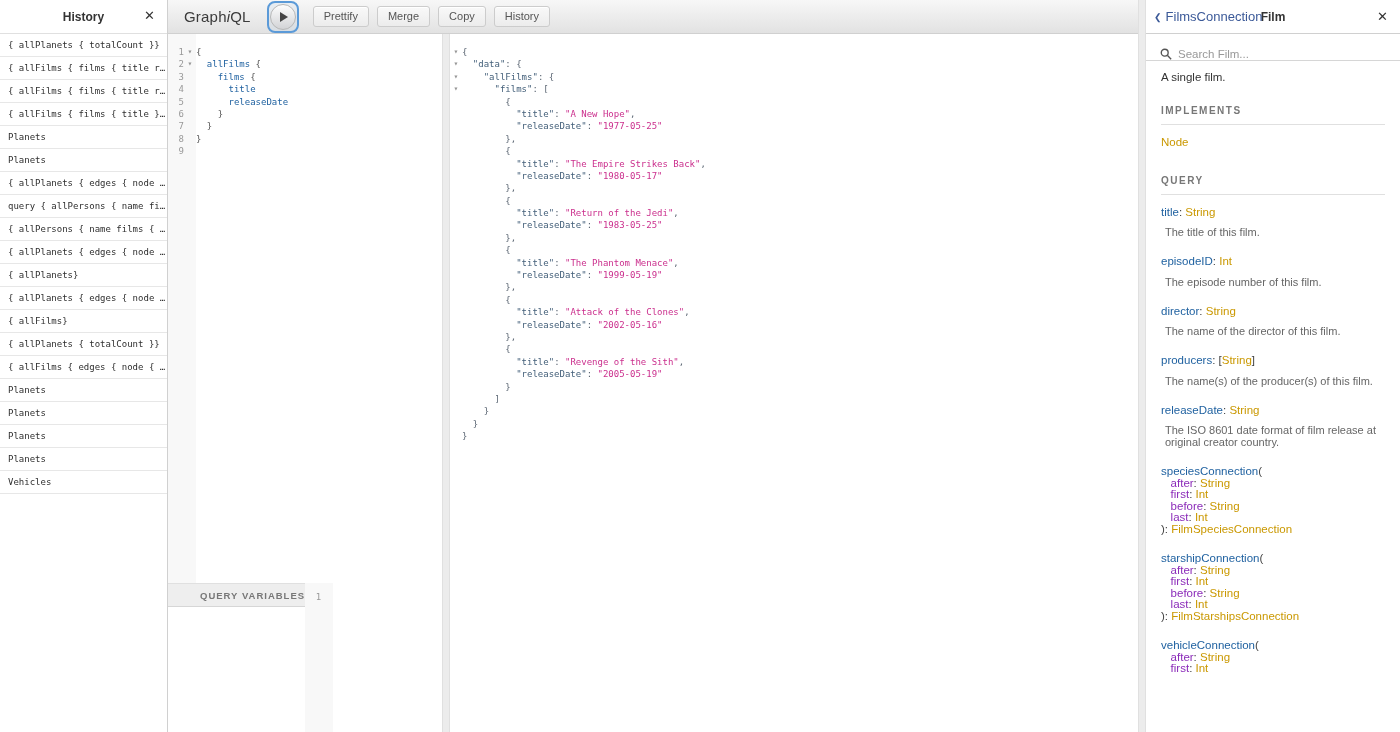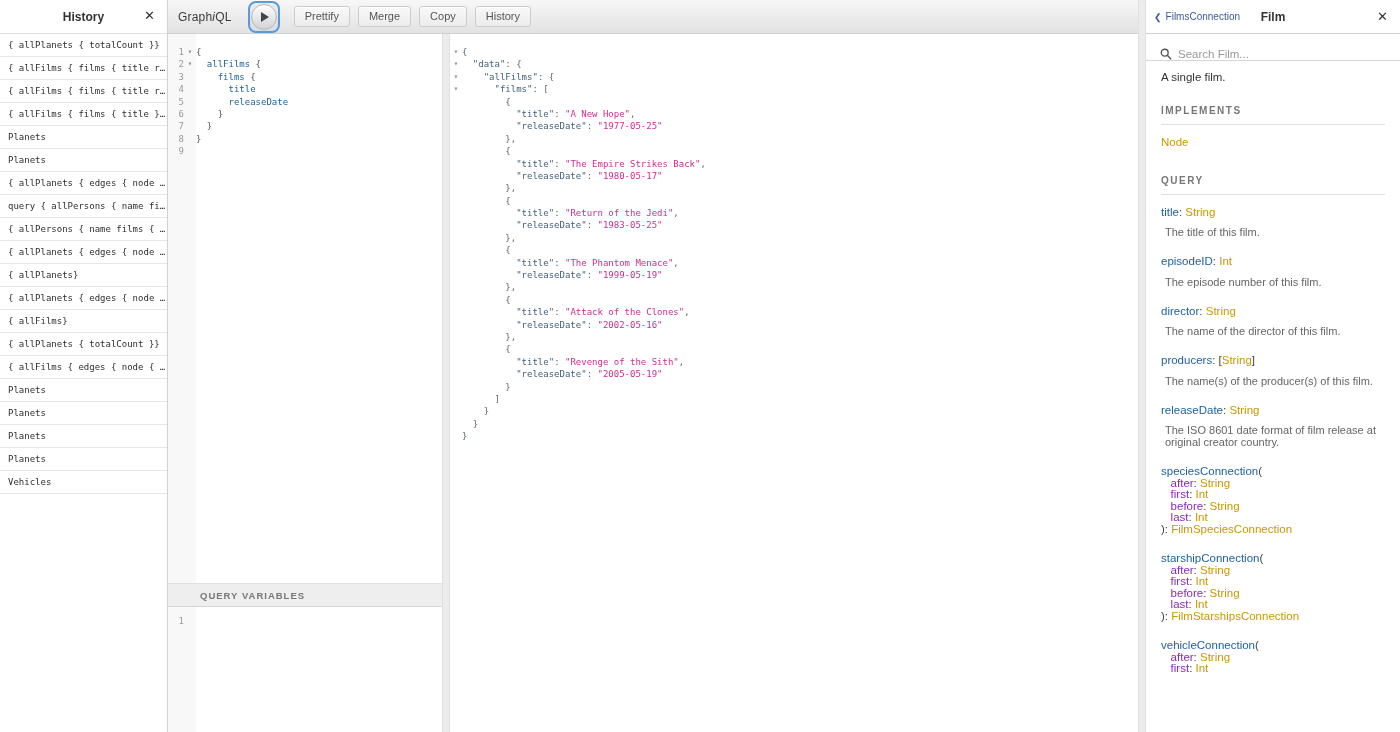--- a/index.html
+++ b/index.html
@@ -14,21 +14,21 @@
   .history-close { position:absolute; right:12px; top:9px; font-size:13px; color:#333; cursor:pointer; line-height:1; }
   .history-list { flex:1; overflow:hidden; }
   .history-item { font-family:"DejaVu Sans Mono", monospace; font-size:9px; line-height:12px; color:#2e2e2e;
                   padding:5px 8px; border-bottom:1px solid #e7e7e7; white-space:nowrap; overflow:hidden; cursor:pointer; }
 
   
   .center { width:970px; flex:none; display:flex; flex-direction:column; }
 
   .toolbar { height:34px; flex:none; display:flex; align-items:center; padding-left:8px;
              background:linear-gradient(#f7f7f7, #e2e2e2); border-bottom:1px solid #d0d0d0; }
-  .logo { font-size:12px; color:#3b3b3b; letter-spacing:.2px; margin-left:2px; }
+  .logo { font-size:15px; color:#3b3b3b; letter-spacing:.2px; margin-left:8px; }
   .logo em { font-style:italic; }
   .exec-wrap { margin-left:16px; border:2px solid #5b9ad8; border-radius:8px; padding:1px; background:rgba(91,154,216,.08); }
   .exec-btn { width:26px; height:26px; border-radius:50%; background:linear-gradient(#fdfdfd,#d2d3d6);
               border:1px solid #b7b7b7; display:flex; align-items:center; justify-content:center; cursor:pointer; }
   .play-tri { width:0; height:0; border-left:8px solid #444; border-top:5px solid transparent; border-bottom:5px solid transparent; margin-left:3px; }
   .tb-buttons { display:flex; align-items:center; margin-left:14px;justify-content:flex-end; }
   .tb-btn { margin-right:8px; padding:3px 10px 4px; font-size:11px; color:#555; background:linear-gradient(#f9f9f9,#ececec);
             border:1px solid #ccc; border-radius:3px; box-shadow:inset 0 1px 0 #fff; cursor:pointer; white-space:nowrap; }
 
   .panes { flex:1; display:flex; min-height:0; }
@@ -36,21 +36,21 @@
   
   .editor-col { width:274px; flex:none; display:flex; flex-direction:column; background:#fff; }
   .code-area { flex:1; padding-top:12px; background:linear-gradient(to right, #f8f8f8 28px, #fff 28px); overflow:hidden; }
   .cm-row { display:flex; height:12.4px; font-family:"DejaVu Sans Mono", monospace; font-size:9px; line-height:12.4px; }
   .ln   { width:16px; flex:none; text-align:right; color:#999; }
   .fold { width:12px; flex:none; text-align:center; color:#969696; font-size:8px; cursor:pointer; }
   .code { white-space:pre; }
   .gql .t-k  { color:#1f61a0; }
   .gql .t-p  { color:#555; }
 
-  .var-section { height:149px; flex:none; display:flex; flex-direction:column; }
+  .var-section { height:149px; flex:none; display:flex; }
   .var-header { height:24px; flex:none; background:#eee; border-top:1px solid #e0e0e0; border-bottom:1px solid #d6d6d6;
                 display:flex; align-items:center; padding-left:32px; cursor:pointer; }
   .var-title { font-size:9.5px; font-weight:bold; letter-spacing:1px; color:#777; }
   .var-body { flex:1; padding-top:8px; background:linear-gradient(to right, #f8f8f8 28px, #fff 28px); }
 
   
   .vdivider { width:8px; flex:none; background:#ececec; border-left:1px solid #e0e0e0; border-right:1px solid #e0e0e0; cursor:col-resize; }
   .vdivider-full { width:8px; flex:none; background:#ececec; border-left:1px solid #e0e0e0; border-right:1px solid #e0e0e0; cursor:col-resize; }
 
   
@@ -58,21 +58,21 @@
   .res .t-key { color:#44607a; }
   .res .t-s   { color:#cb2f8d; }
   .res .t-p   { color:#5b6673; }
   .res .fold  { width:12px; }
 
   
   .doc-pane { width:254px; flex:none; background:#fff; display:flex; flex-direction:column; }
   .doc-titlebar { height:34px; flex:none; position:relative; border-bottom:1px solid #d0d0d0; display:flex; align-items:center; }
   .doc-back { position:absolute; left:8px; display:flex; align-items:center; color:#3B5998; cursor:pointer; }
   .doc-back-chevron { font-size:9px; margin-right:4px; }
-  .doc-back-label { font-size:10px; }
+  .doc-back-label { font-size:13px; }
   .doc-title { width:100%; text-align:center; font-size:12px; font-weight:bold; color:#333; }
   .doc-close { position:absolute; right:12px; top:10px; font-size:13px; color:#333; cursor:pointer; line-height:1; }
   .doc-search { height:27px; flex:none; border-bottom:1px solid #d6d6d6; display:flex; align-items:flex-end; padding-left:14px; }
   .doc-search svg { flex:none; margin-right:6px; }
   .doc-search input { border:none; outline:none; font-size:11.5px; color:#333; width:180px; background:transparent;
                       font-family:"Liberation Sans", sans-serif; }
   .doc-search input::placeholder { color:#999; }
   .doc-body { flex:1; padding:10px 15px 0; overflow:hidden; }
   .doc-type-desc { font-size:11.5px; color:#333; margin-bottom:14px; }
   .doc-category-title { font-size:10px; font-weight:bold; letter-spacing:1.5px; color:#777;

